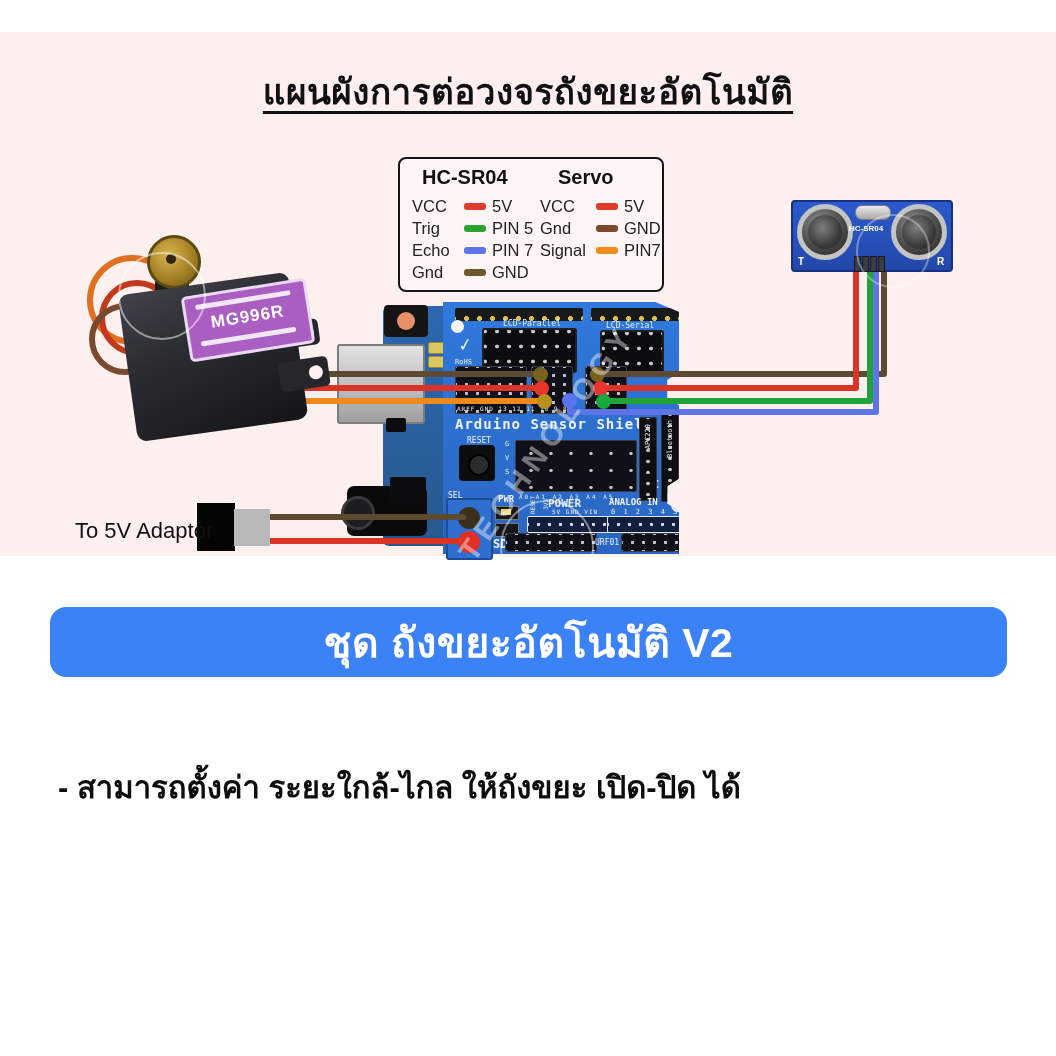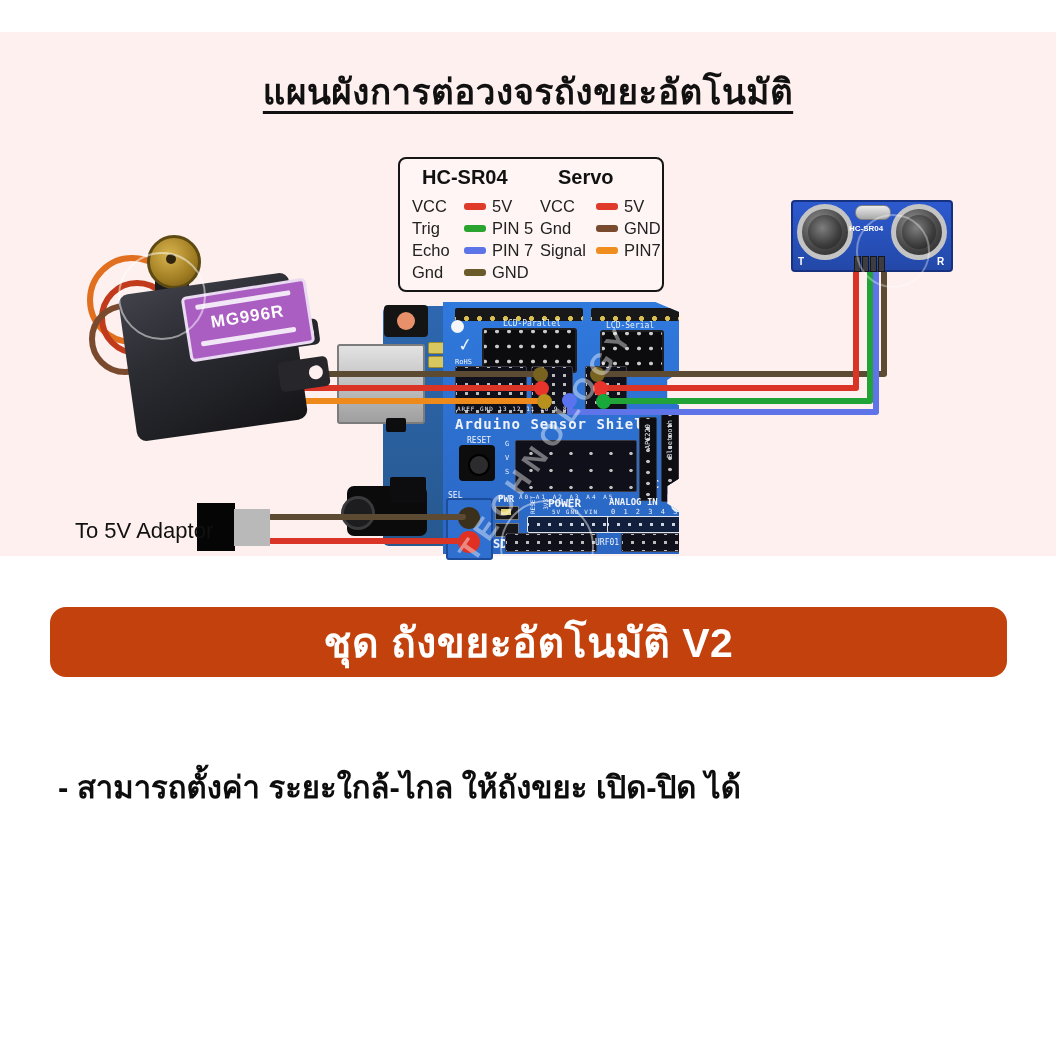--- a/index.html
+++ b/index.html
@@ -283,18 +283,18 @@
         <span class="pt-r">PIN7</span>
       </div>
     </div>
   </div>
 
   <div class="abs" id="wmark">TECHNOLOGY</div>
   <div class="wcircle" style="left:500px;top:500px;width:90px;height:90px;"></div>
   <div class="wcircle" style="left:118px;top:252px;width:84px;height:84px;border-color:rgba(255,255,255,.5);"></div>
   <div class="wcircle" style="left:856px;top:214px;width:70px;height:70px;border-color:rgba(255,255,255,.35);"></div>
 
-  <div class="abs" id="banner" style="background: #c2410c;">
+  <div class="abs" id="banner" style="background: #3b82f6;">
     <span>ชุด ถังขยะอัตโนมัติ V2</span>
   </div>
   <div class="bullet" style="top:762px;">- สามารถตั้งค่า ระยะใกล้-ไกล ให้ถังขยะ เปิด-ปิด ได้</div>
 
 </div>
 
 </body></html>

